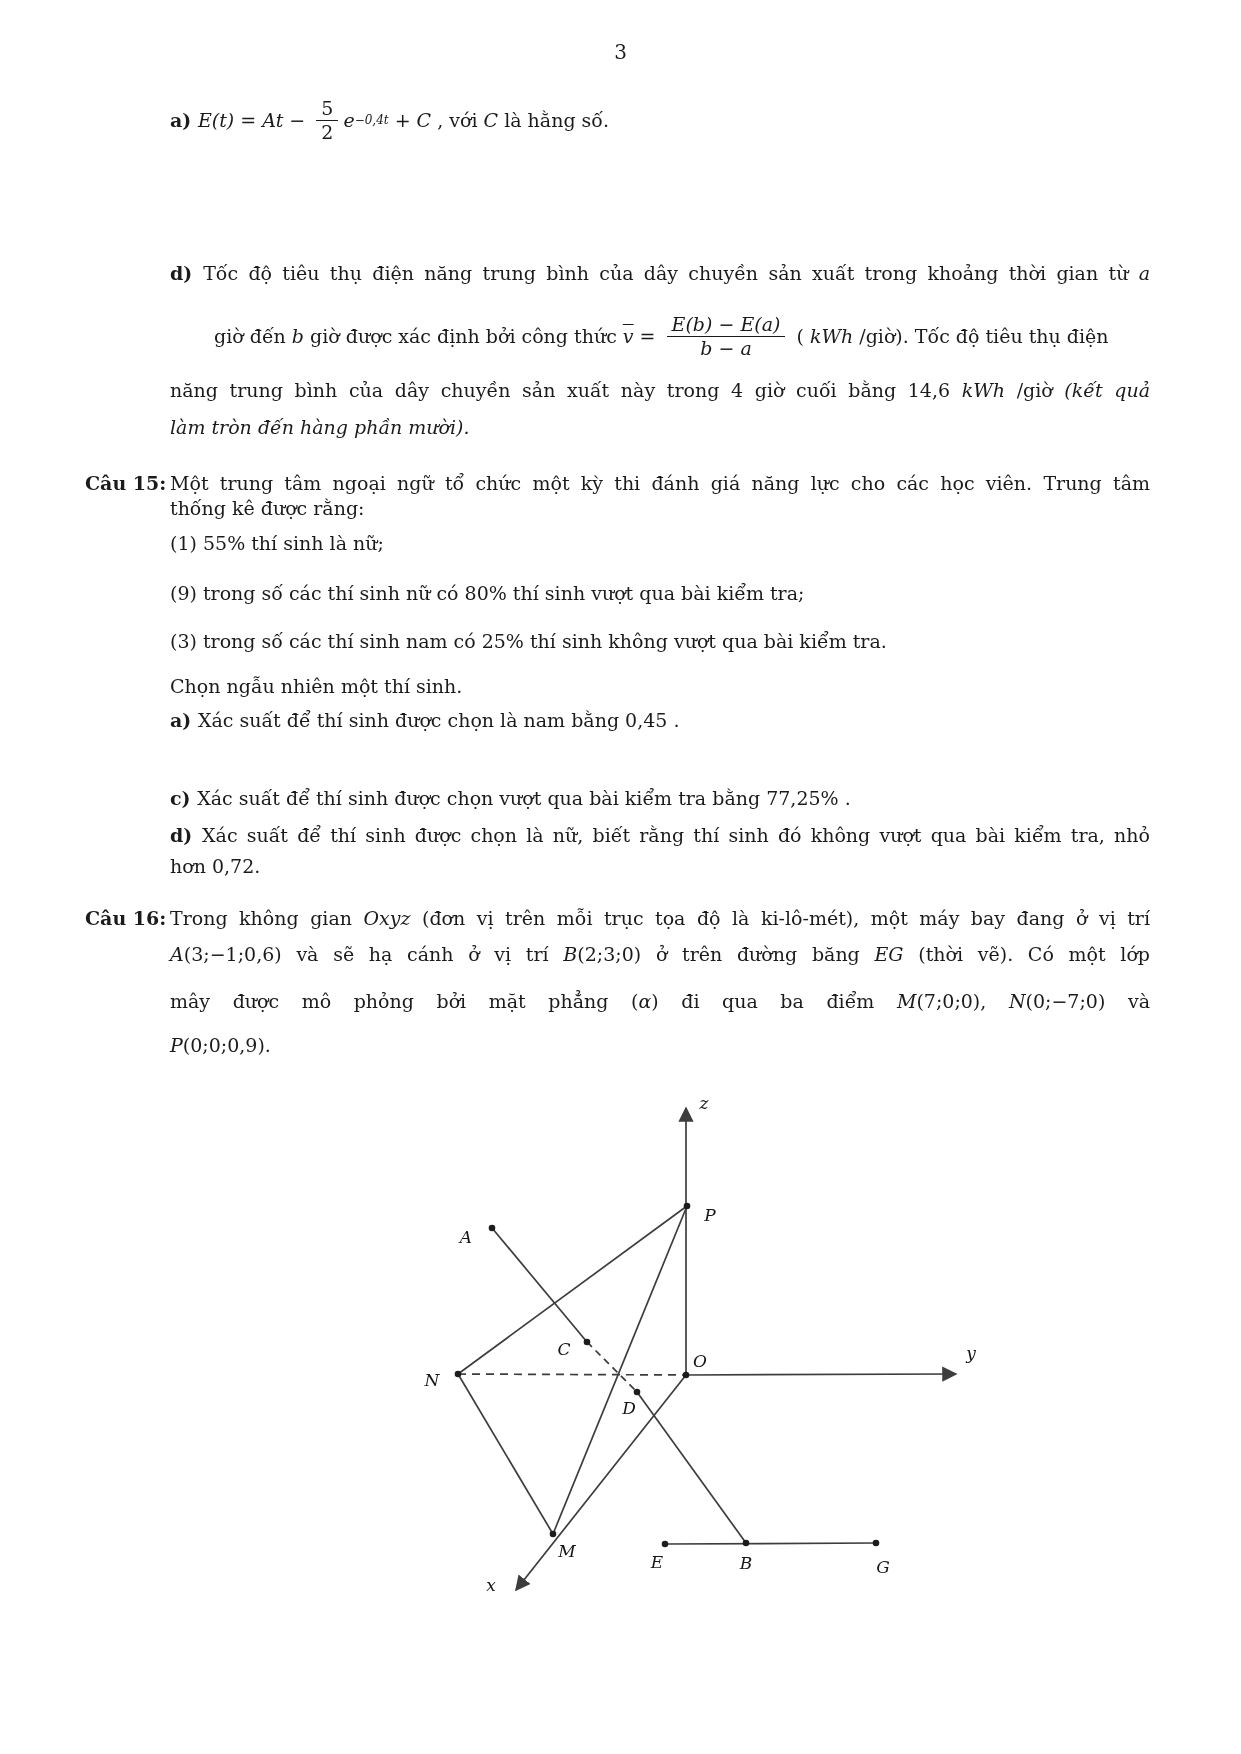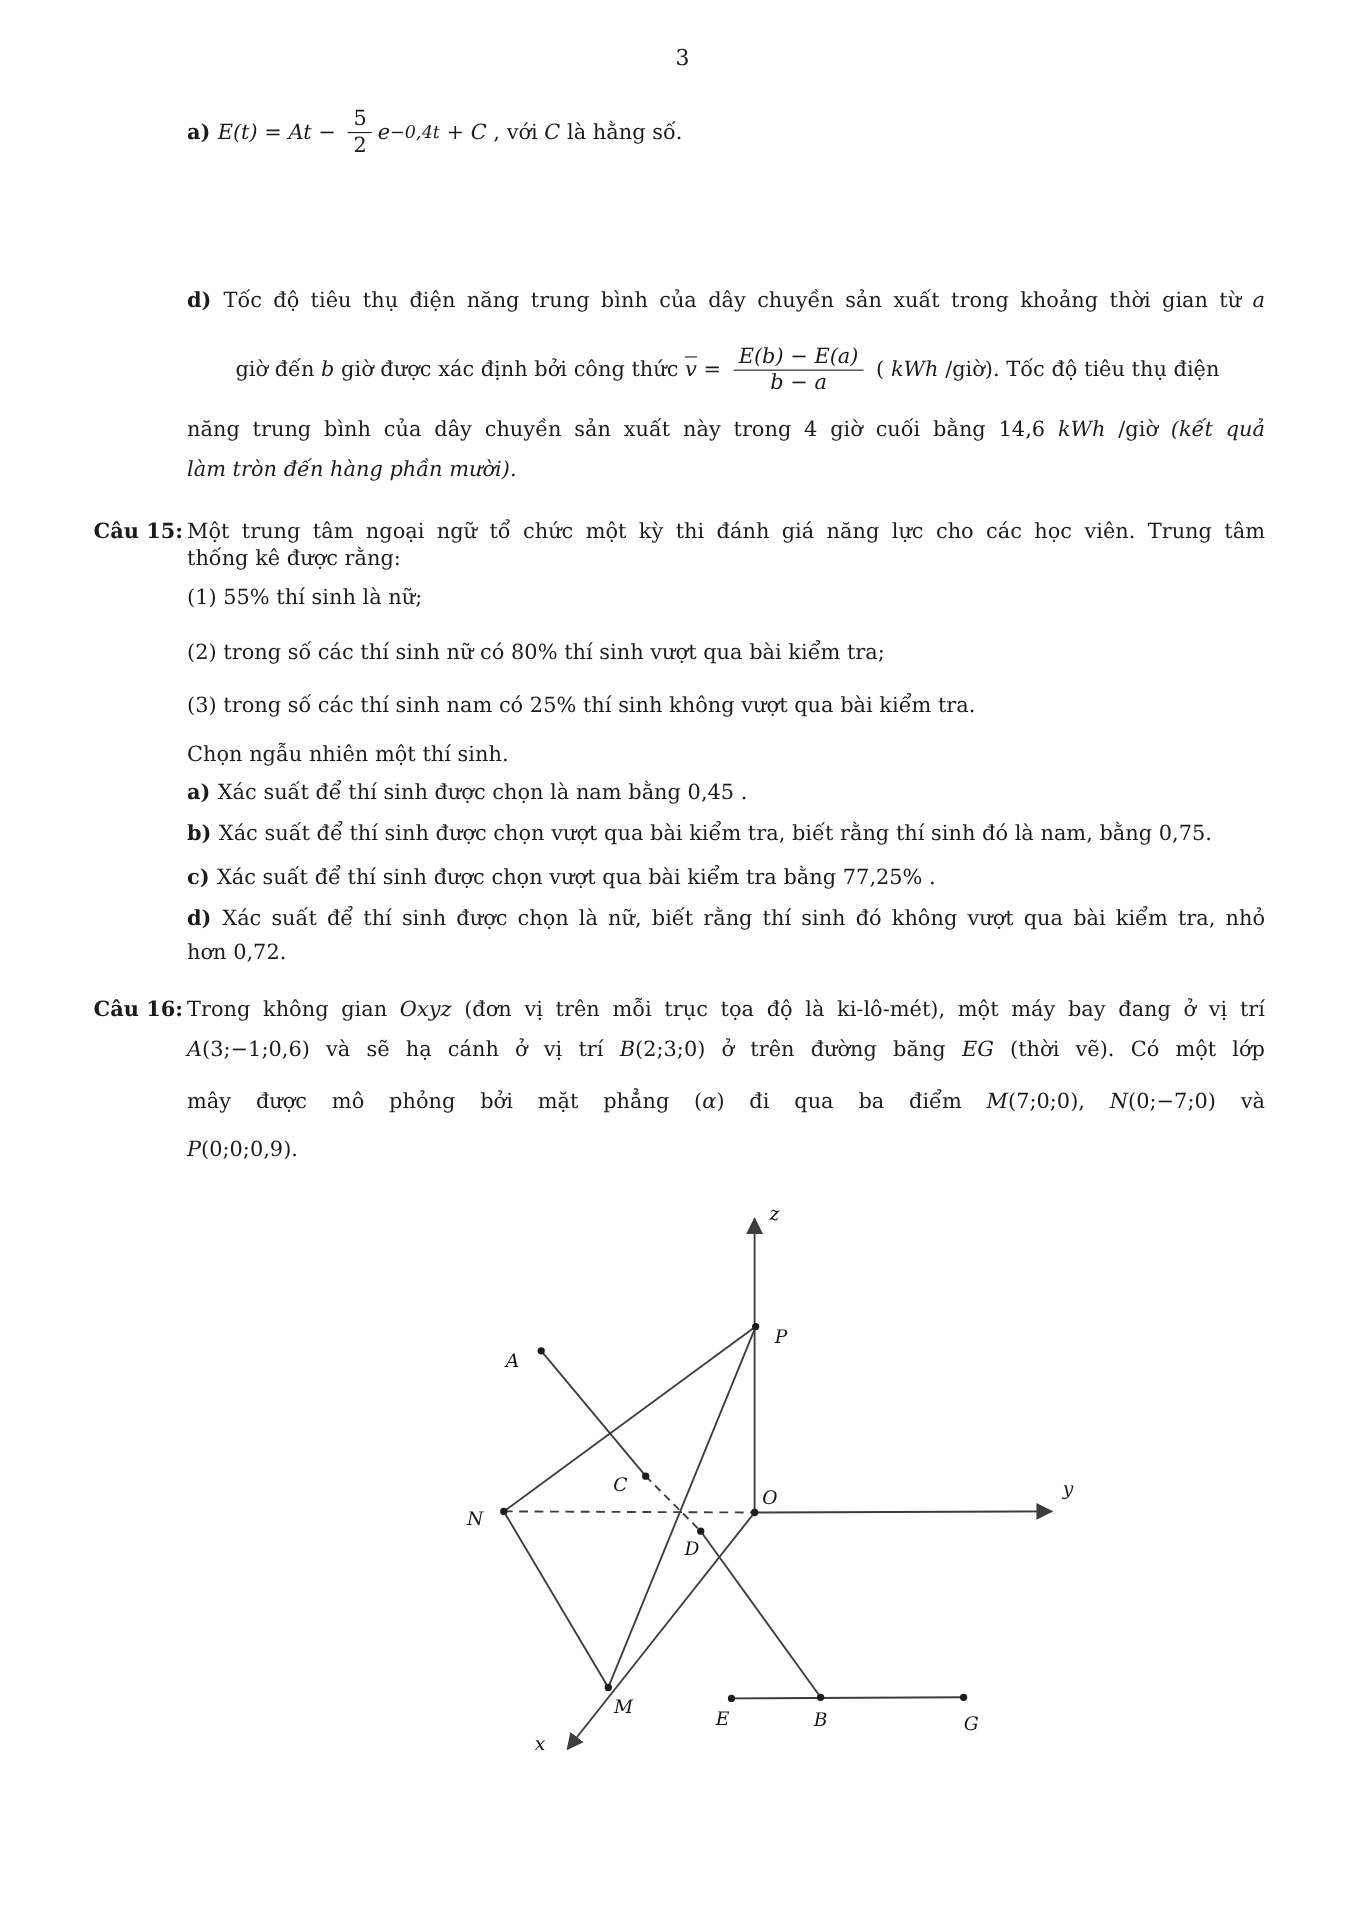--- a/index.html
+++ b/index.html
@@ -9,21 +9,21 @@
   .ln{position:absolute;left:170px;width:980px;line-height:26px;white-space:nowrap;}
   .wrapjust{white-space:normal;text-align:justify;text-align-last:justify;}
   .flexline{display:flex;align-items:center;}
   .flexline span{white-space:pre;}
   .b{font-weight:bold;}
   .i{font-style:italic;}
   .qlabel{position:absolute;left:-85px;top:0;font-weight:bold;white-space:nowrap;}
   .frac{display:inline-block;vertical-align:middle;text-align:center;line-height:1.1;margin:0 5px;}
   .frac .nm{display:block;padding:0 5px 1px;border-bottom:1.4px solid #1b1b1b;}
   .frac .dn{display:block;padding-top:1px;}
-  .sup{font-size:16px;vertical-align:7px;white-space:pre;}
+  .sup{font-size:12px;vertical-align:7px;white-space:pre;}
   .ovl{text-decoration:overline;}
   .fig{position:absolute;left:400px;top:1080px;}
   .fig text{font-family:"DejaVu Serif","Liberation Serif",serif;font-style:italic;font-size:17px;fill:#161616;}
 </style>
 </head>
 <body>
 
 <div class="page">
 
   <div class="pagenum">3</div>
@@ -69,33 +69,30 @@
   <div class="ln wrapjust" style="top:470px;">
     <span class="qlabel">Câu 15:</span><span>Một trung tâm ngoại ngữ tổ chức một kỳ thi đánh giá năng lực cho các học viên. Trung tâm</span>
   </div>
   <div class="ln" style="top:495px;">
     <span>thống kê được rằng:</span>
   </div>
   <div class="ln" style="top:530px;">
     <span>(1) 55% thí sinh là nữ;</span>
   </div>
   <div class="ln" style="top:580px;">
-    <span>(2) trong số các thí sinh nữ có 80% thí sinh vượt qua bài kiểm tra;</span>
+    <span>(9) trong số các thí sinh nữ có 80% thí sinh vượt qua bài kiểm tra;</span>
   </div>
   <div class="ln" style="top:628px;">
     <span>(3) trong số các thí sinh nam có 25% thí sinh không vượt qua bài kiểm tra.</span>
   </div>
   <div class="ln" style="top:673px;">
     <span>Chọn ngẫu nhiên một thí sinh.</span>
   </div>
   <div class="ln" style="top:707px;">
     <span class="b">a) </span><span>Xác suất để thí sinh được chọn là nam bằng 0,45 .</span>
-  </div>
-  <div class="ln" style="top:745px;">
-    <span class="b">b) </span><span>Xác suất để thí sinh được chọn vượt qua bài kiểm tra, biết rằng thí sinh đó là nam, bằng 0,75.</span>
   </div>
   <div class="ln" style="top:785px;">
     <span class="b">c) </span><span>Xác suất để thí sinh được chọn vượt qua bài kiểm tra bằng 77,25% .</span>
   </div>
   <div class="ln wrapjust" style="top:822px;">
     <span class="b">d) </span><span>Xác suất để thí sinh được chọn là nữ, biết rằng thí sinh đó không vượt qua bài kiểm tra, nhỏ</span>
   </div>
   <div class="ln" style="top:853px;">
     <span>hơn 0,72.</span>
   </div>

